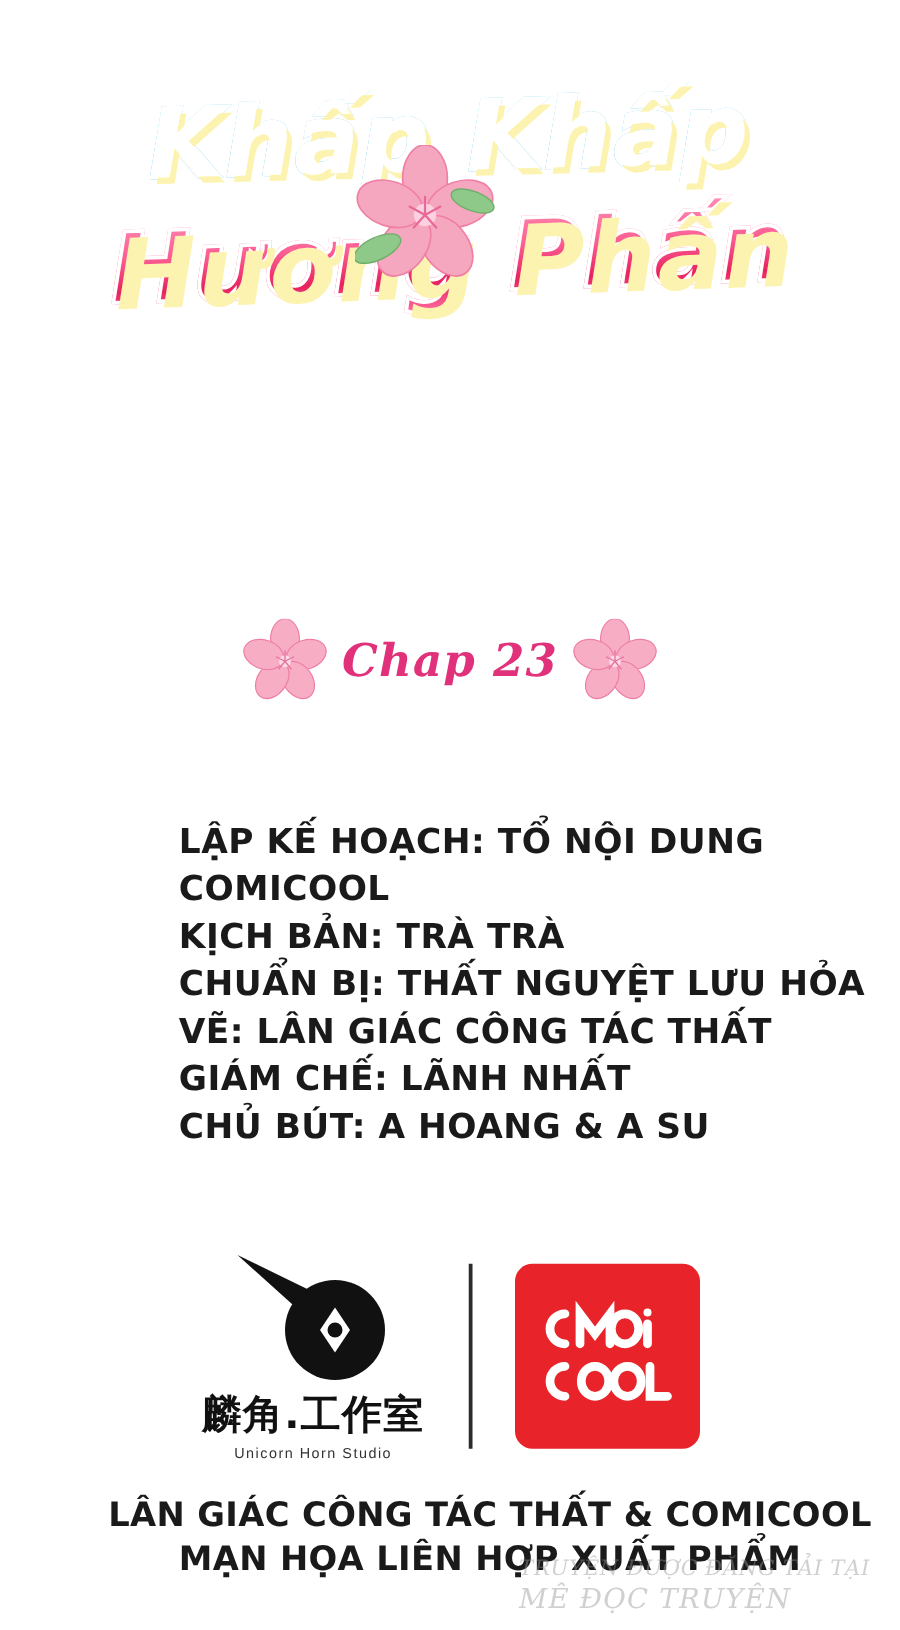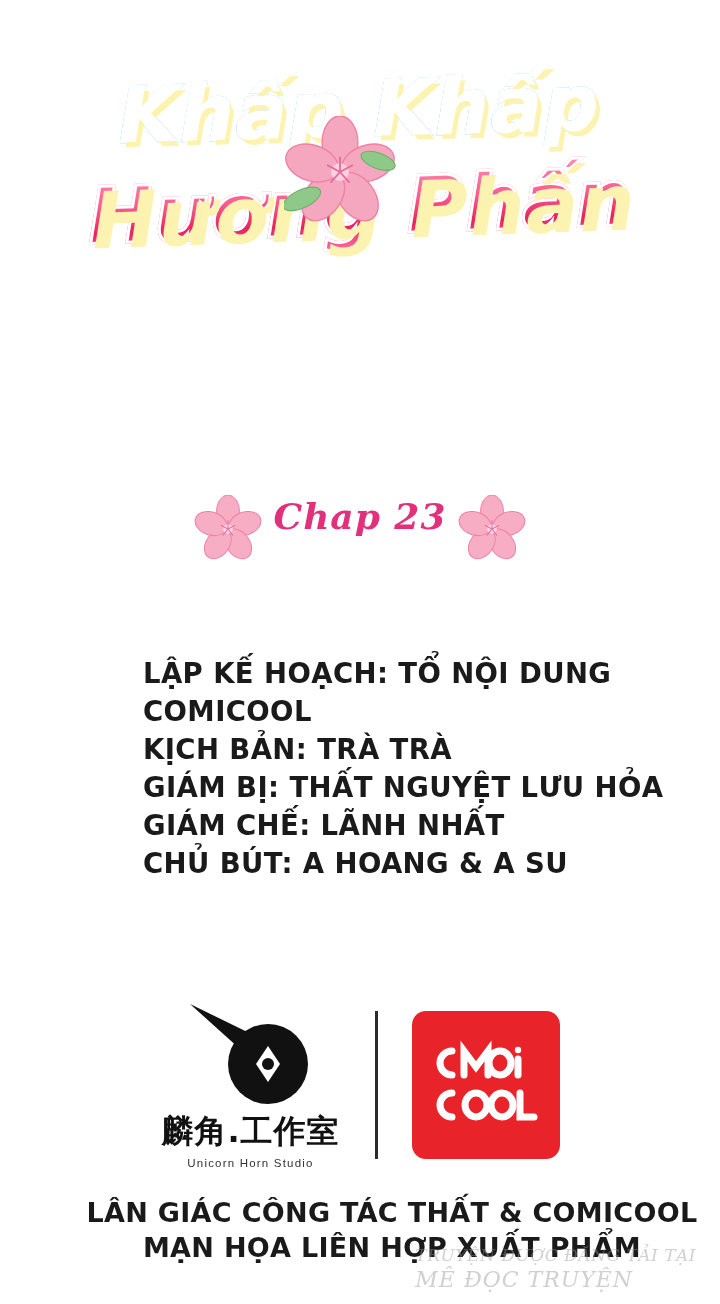--- a/index.html
+++ b/index.html
@@ -82,20 +82,21 @@
     z-index: 5;
   }
 
   
   .chapter-row {
     position: absolute;
     top: 495px;
     left: 0;
     width: 720px;
     display: flex;
+    align-items: center;
     justify-content: center;
     gap: 6px;
   }
   .chapter-text {
     font-family: "DejaVu Serif", serif;
     font-style: italic;
     font-weight: bold;
     font-size: 36px;
     color: #e0317a;
     letter-spacing: 1px;
@@ -275,21 +276,22 @@
           <line x1="0" y1="0" x2="-10" y2="-5"></line>
         </g>
       </g>
     </svg>
   </div>
 
   <div class="credits">
     <div class="credit-line">LẬP KẾ HOẠCH: TỔ NỘI DUNG</div>
     <div class="credit-line">COMICOOL</div>
     <div class="credit-line">KỊCH BẢN: TRÀ TRÀ</div>
-    <div class="credit-line">GIÁM BỊ: THẤT NGUYỆT LƯU HỎA</div>
+    <div class="credit-line">CHUẨN BỊ: THẤT NGUYỆT LƯU HỎA</div>
+    <div class="credit-line">VẼ: LÂN GIÁC CÔNG TÁC THẤT</div>
     <div class="credit-line">GIÁM CHẾ: LÃNH NHẤT</div>
     <div class="credit-line">CHỦ BÚT: A HOANG &amp; A SU</div>
   </div>
 
   <div class="logos">
     <div class="logo-left">
       <svg class="logo-left-mark" viewBox="0 0 150 108">
         <path d="M14 4 L96 44 L74 58 Z" fill="#111111"></path>
         <circle cx="92" cy="64" r="40" fill="#111111"></circle>
         <path d="M92 46 L104 64 L92 82 L80 64 Z" fill="#ffffff"></path>

